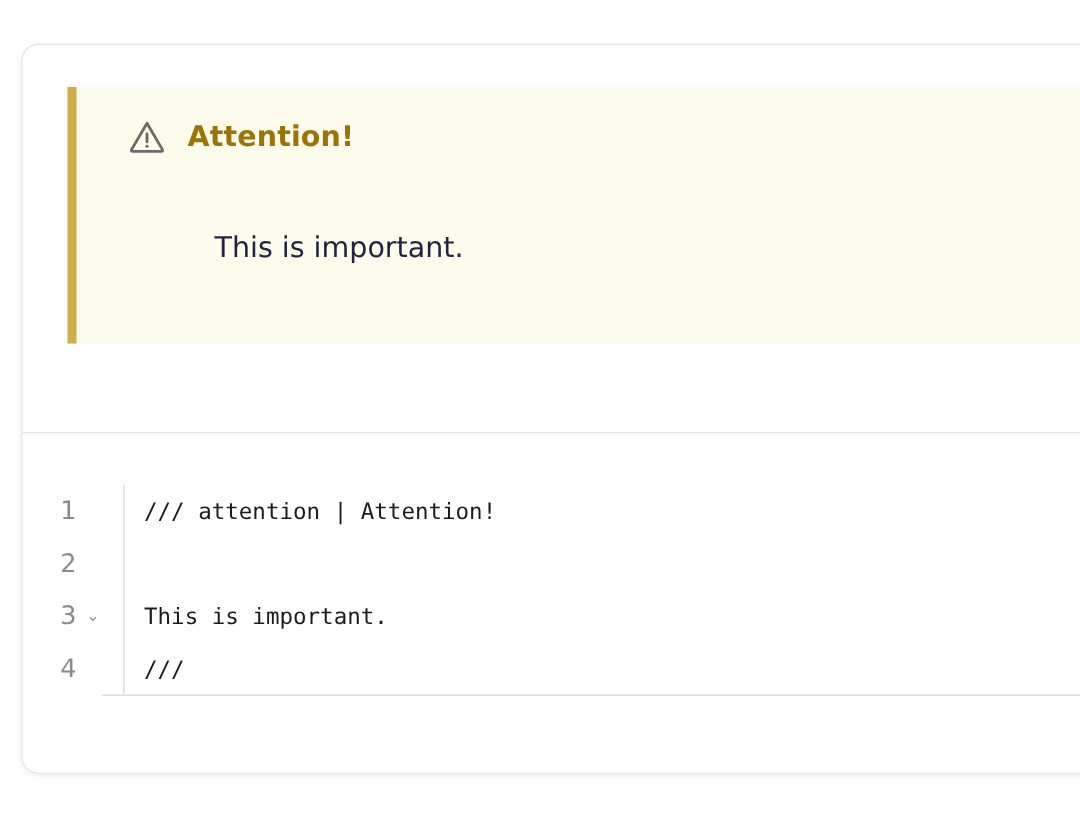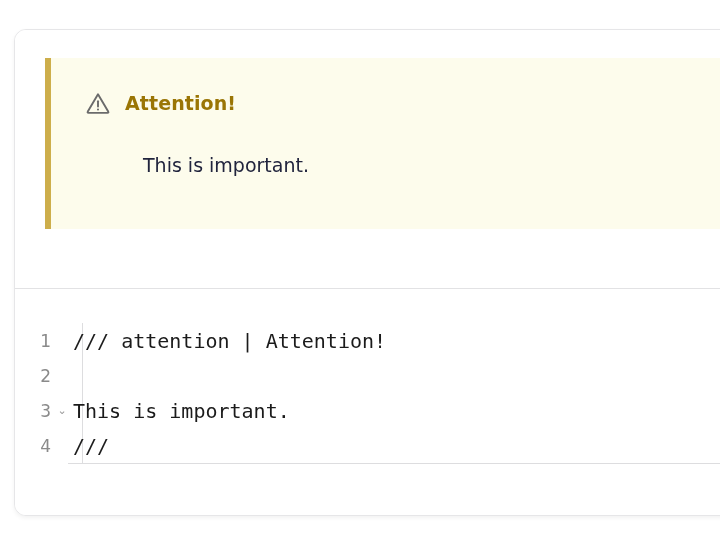--- a/index.html
+++ b/index.html
@@ -52,21 +52,21 @@
     right: 0;
     height: 171px;
     background: #fdfcec;
     border-left: 6px solid #cdae4b;
     box-sizing: border-box;
   }
 
   .adm-header {
     position: absolute;
     left: 0;
-    top: 32px;
+    top: 20px;
     height: 26px;
     display: flex;
     align-items: center;
   }
 
   .adm-icon {
     width: 30px;
     height: 26px;
     margin-left: 32px;
     display: flex;
@@ -150,23 +150,23 @@
   .gutter-rule {
     position: absolute;
     left: 67px;
     top: 34px;
     width: 1px;
     height: 140px;
     background: #dddddf;
   }
 
   .ln-code {
-    margin-left: 0;
+    margin-left: 23px;
     font-family: "DejaVu Sans Mono", "Liberation Mono", monospace;
-    font-size: 20px;
+    font-size: 15px;
     color: #1b1b1b;
     white-space: pre;
     letter-spacing: 0px;
   }
 
   .code-bottom-rule {
     position: absolute;
     left: 53px;
     top: 174px;
     right: 0;

